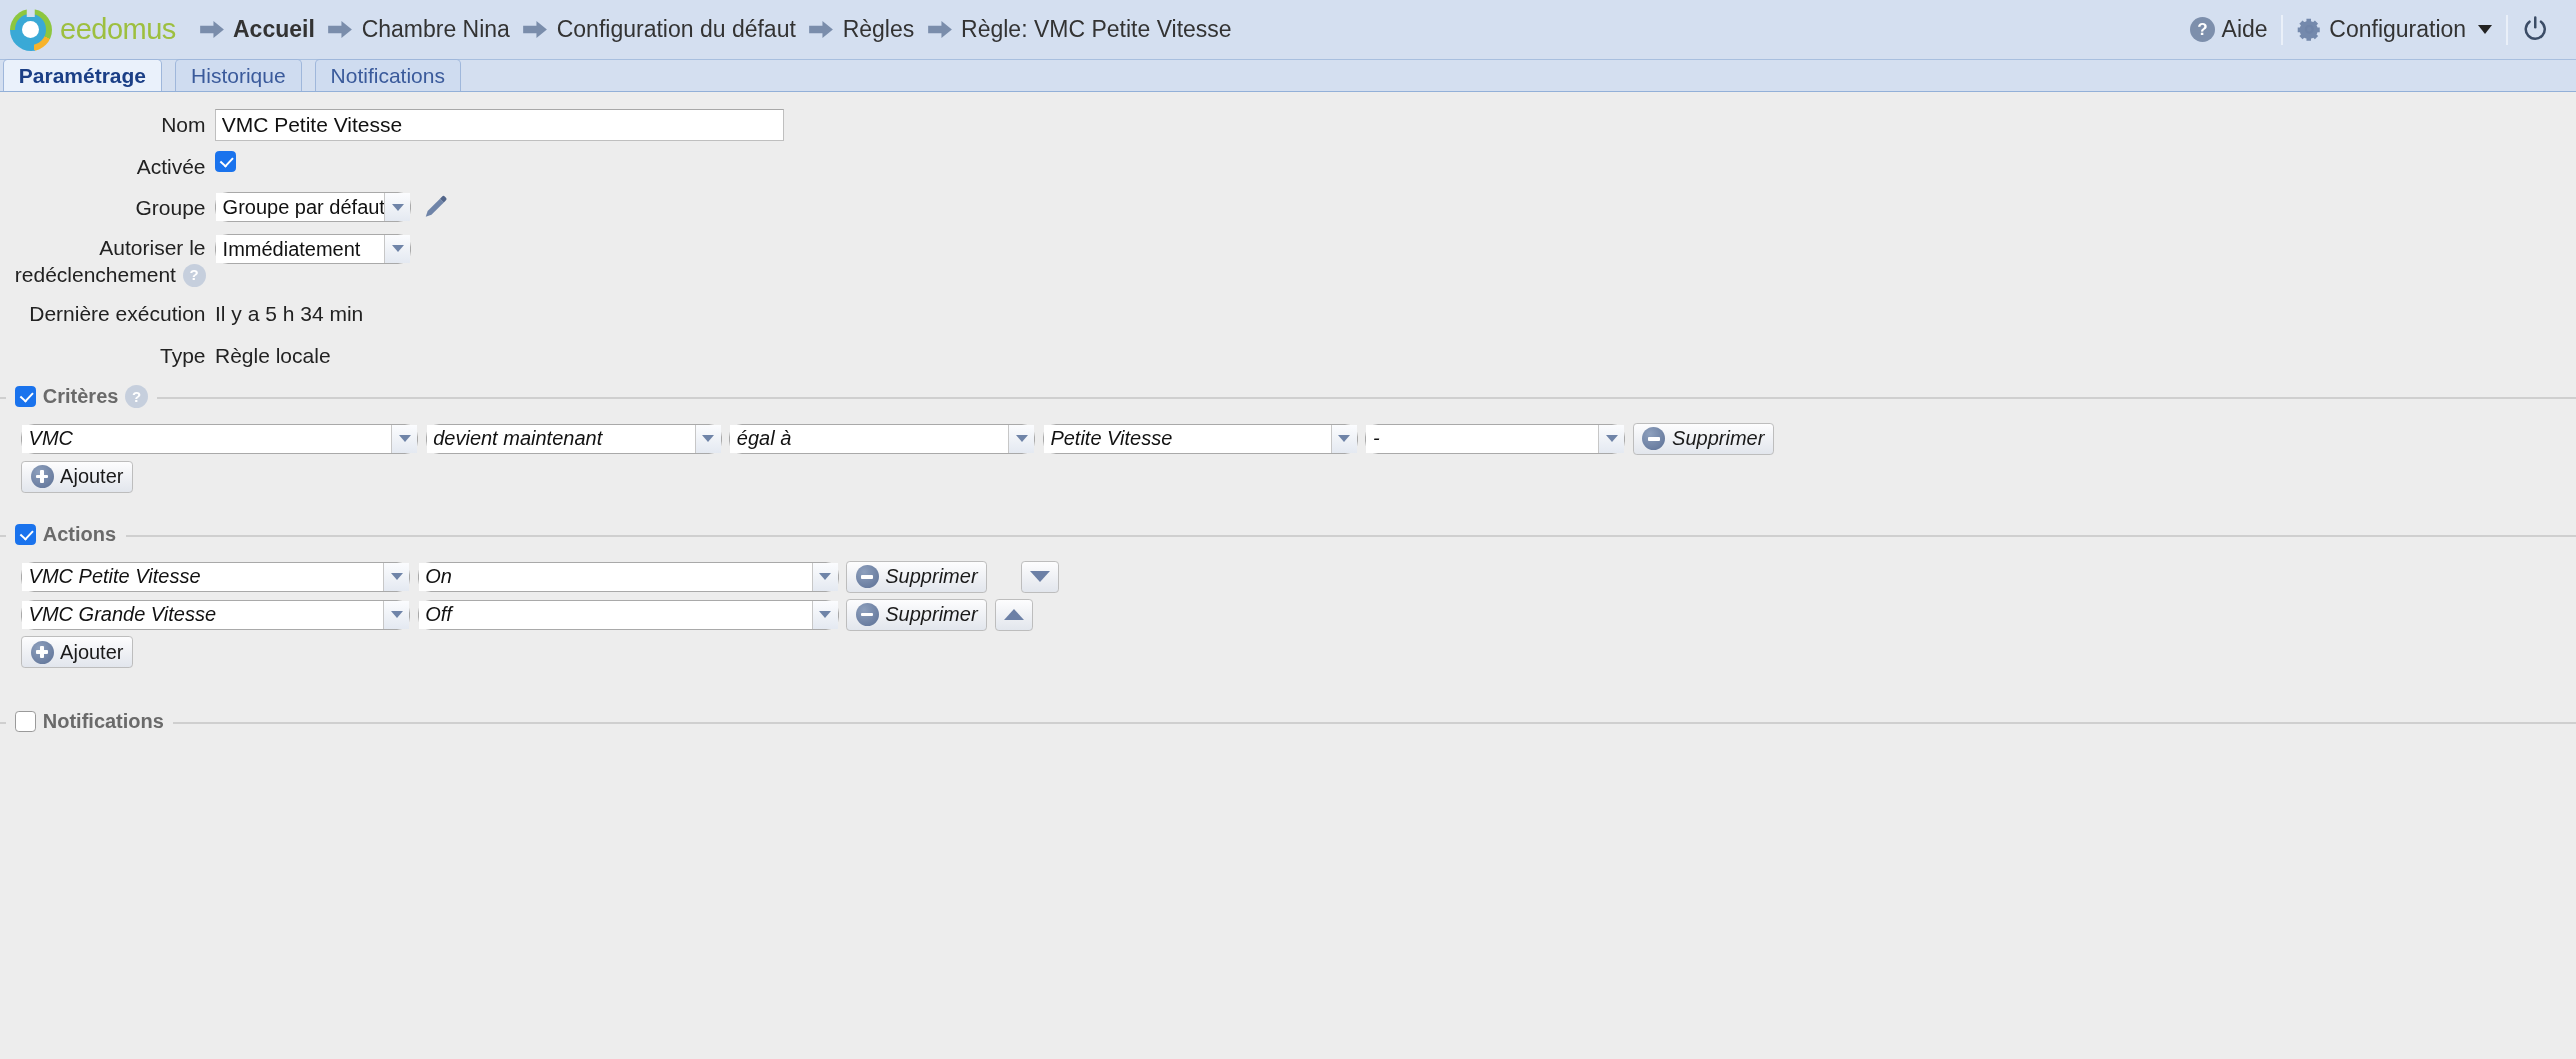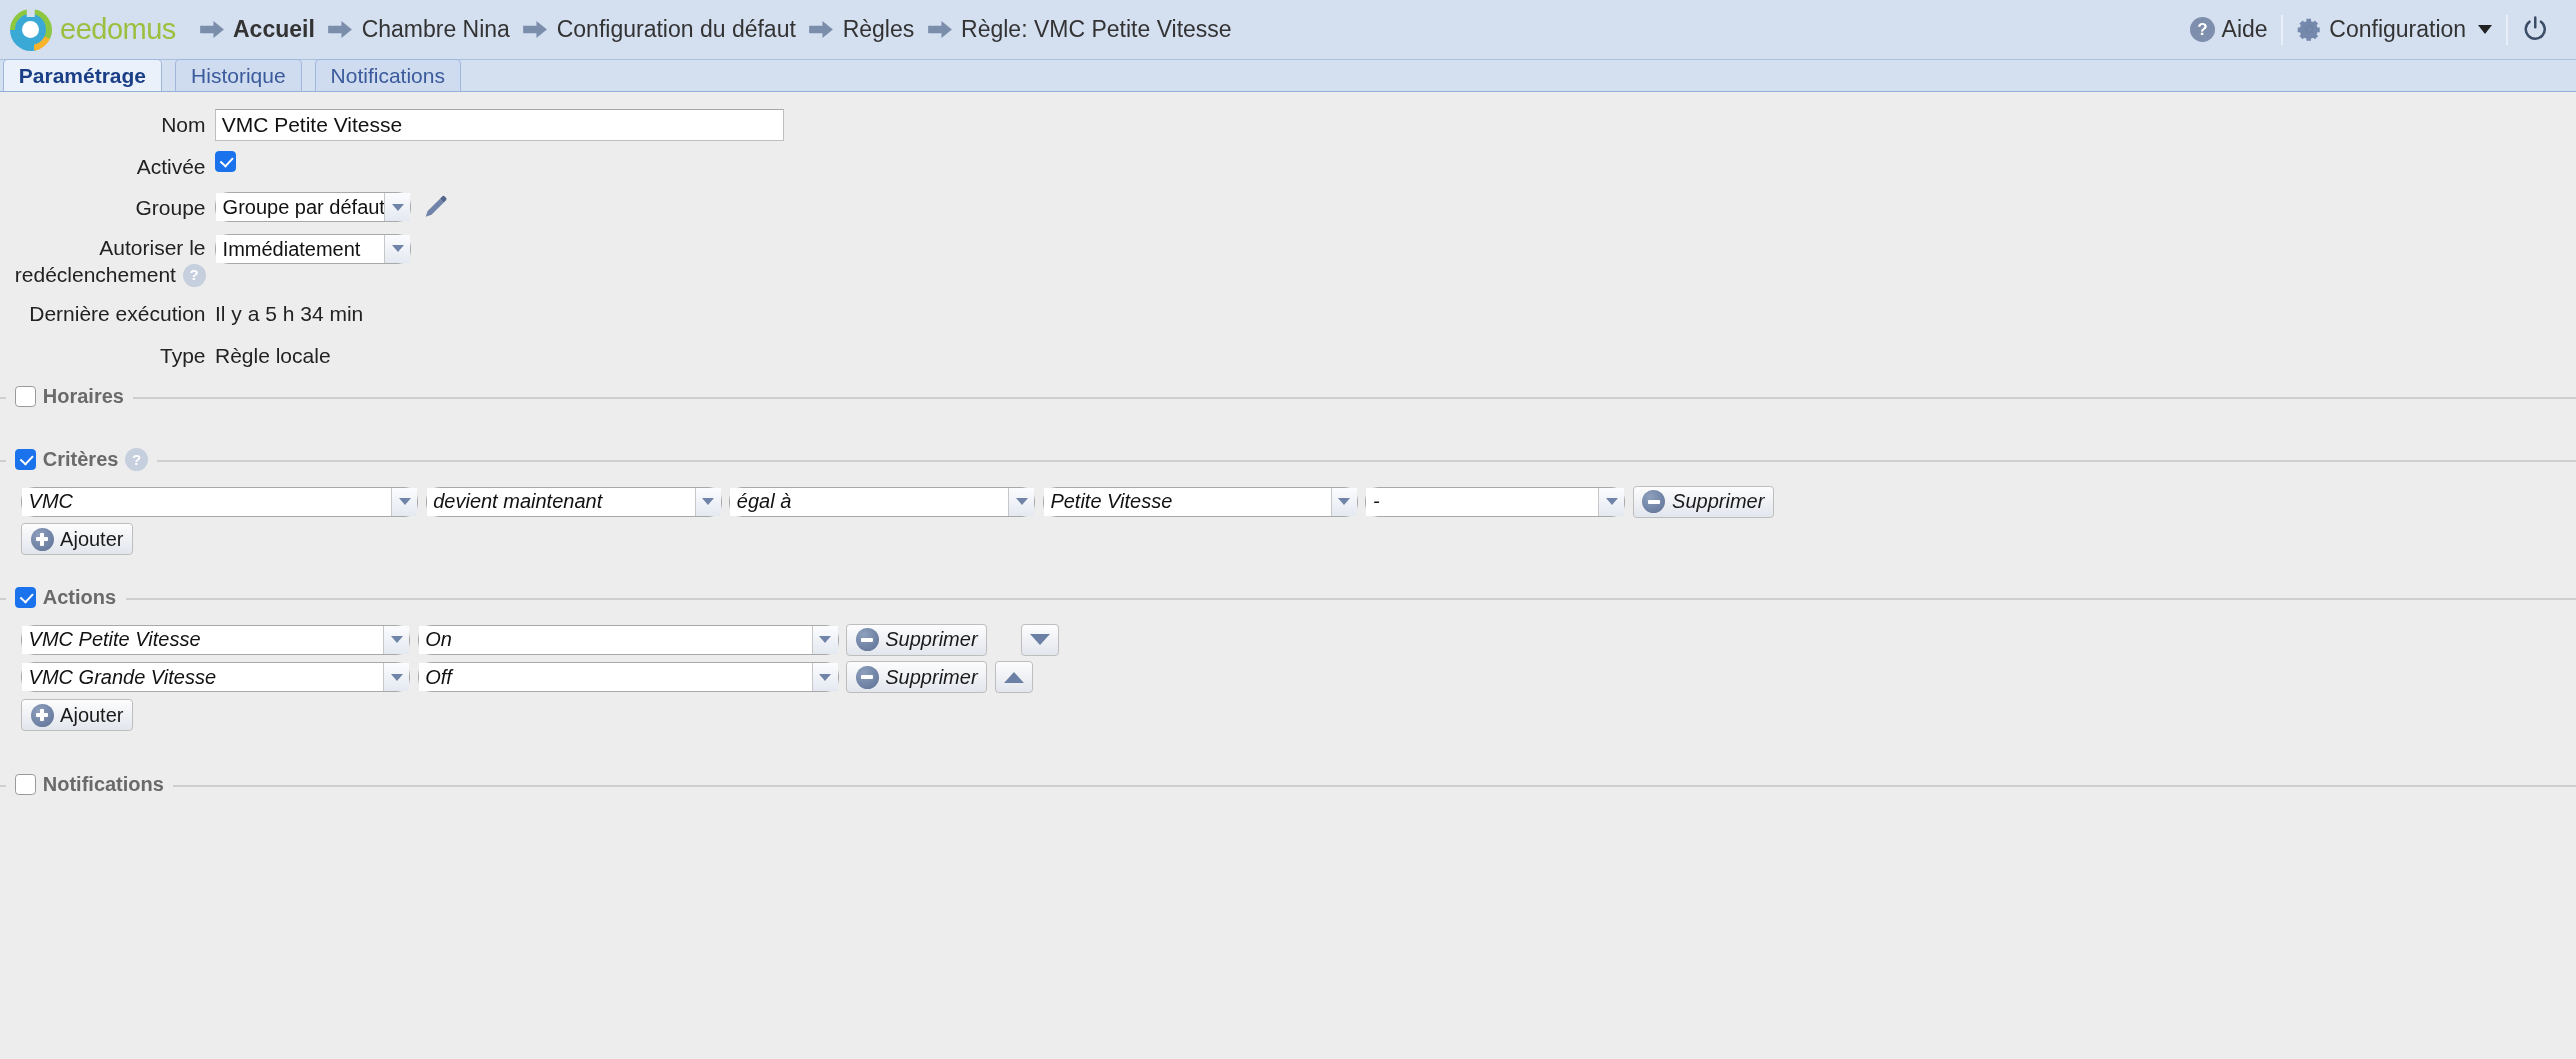--- a/index.html
+++ b/index.html
@@ -539,28 +539,20 @@
       <div class="fvalue">Il y a 5 h 34 min</div>
     </div>
 
     <div class="frow">
       <div class="flabel">Type</div>
       <div class="fvalue">Règle locale</div>
     </div>
 
   </div>
 
-  <div class="fs">
-    <div class="fs-line"></div>
-    <div class="fs-legend">
-      <span class="cb"></span>
-      <span>Horaires</span>
-    </div>
-    <div class="fs-body" style="height:9.5px"></div>
-  </div>
 
   <div class="fs">
     <div class="fs-line"></div>
     <div class="fs-legend">
       <span class="cb checked"></span>
       <span>Critères</span>
       <span class="help-icon">?</span>
     </div>
     <div class="fs-body">
 

